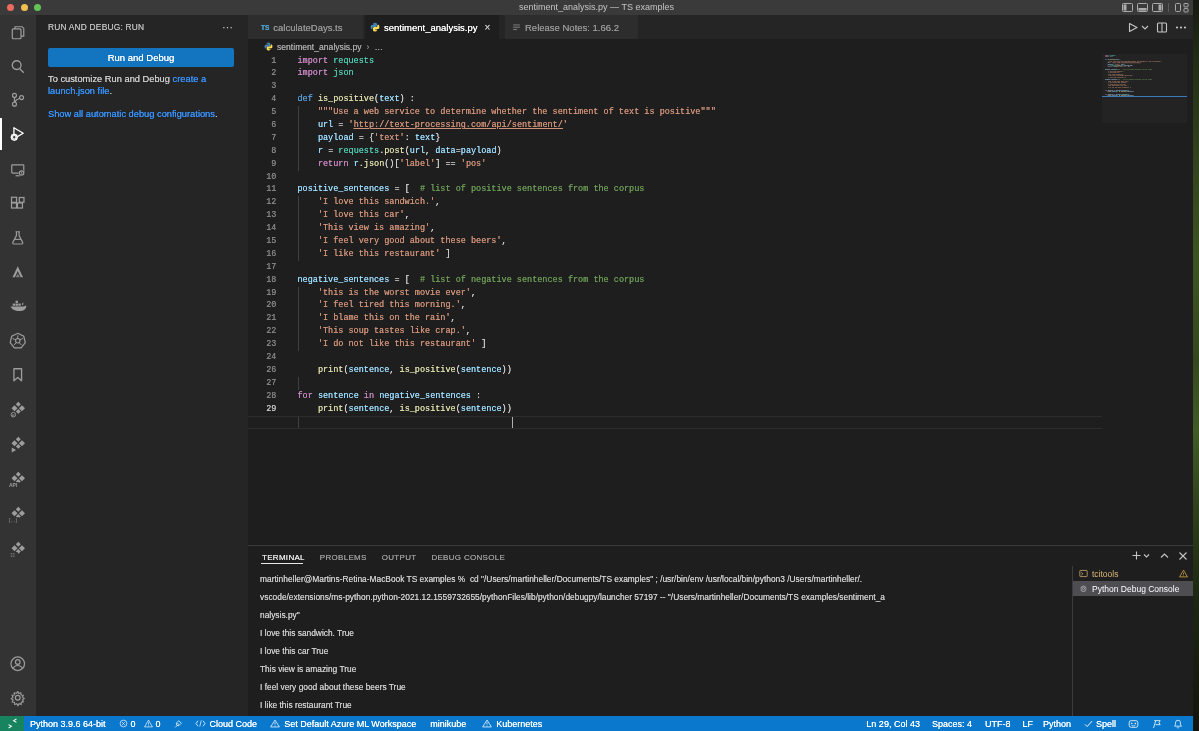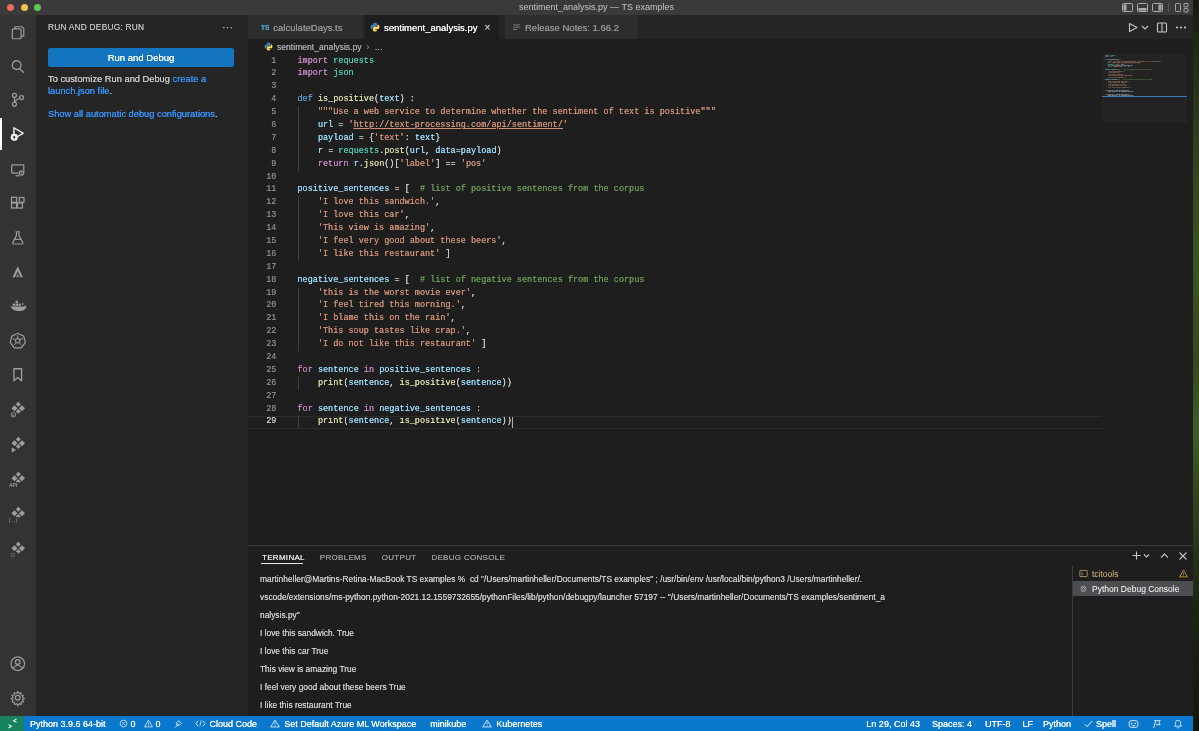--- a/index.html
+++ b/index.html
@@ -295,21 +295,20 @@
 <div class="cl"><span class="ln">15</span><span class="ct">    <span class="s">'I feel very good about these beers'</span><span class="w">,</span></span></div>
 <div class="cl"><span class="ln">16</span><span class="ct">    <span class="s">'I like this restaurant'</span> <span class="w">]</span></span></div>
 <div class="cl"><span class="ln">17</span><span class="ct"></span></div>
 <div class="cl"><span class="ln">18</span><span class="ct"><span class="v">negative_sentences</span> <span class="w">= [</span>  <span class="c"># list of negative sentences from the corpus</span></span></div>
 <div class="cl"><span class="ln">19</span><span class="ct">    <span class="s">'this is the worst movie ever'</span><span class="w">,</span></span></div>
 <div class="cl"><span class="ln">20</span><span class="ct">    <span class="s">'I feel tired this morning.'</span><span class="w">,</span></span></div>
 <div class="cl"><span class="ln">21</span><span class="ct">    <span class="s">'I blame this on the rain'</span><span class="w">,</span></span></div>
 <div class="cl"><span class="ln">22</span><span class="ct">    <span class="s">'This soup tastes like crap.'</span><span class="w">,</span></span></div>
 <div class="cl"><span class="ln">23</span><span class="ct">    <span class="s">'I do not like this restaurant'</span> <span class="w">]</span></span></div>
 <div class="cl"><span class="ln">24</span><span class="ct"></span></div>
-<div class="cl"><span class="ln">25</span><span class="ct"><span class="k">for</span> <span class="v">sentence</span> <span class="k">in</span> <span class="v">positive_sentences</span> <span class="w">:</span></span></div>
 <div class="cl"><span class="ln">26</span><span class="ct">    <span class="y">print</span><span class="w">(</span><span class="v">sentence</span><span class="w">,</span> <span class="y">is_positive</span><span class="w">(</span><span class="v">sentence</span><span class="w">))</span></span></div>
 <div class="cl"><span class="ln">27</span><span class="ct"></span></div>
 <div class="cl"><span class="ln">28</span><span class="ct"><span class="k">for</span> <span class="v">sentence</span> <span class="k">in</span> <span class="v">negative_sentences</span> <span class="w">:</span></span></div>
 <div class="cl"><span class="ln" style="color:#c6c6c6;">29</span><span class="ct">    <span class="y">print</span><span class="w">(</span><span class="v">sentence</span><span class="w">,</span> <span class="y">is_positive</span><span class="w">(</span><span class="v">sentence</span><span class="w">))</span></span></div>
 <div class="ig" style="top:51.6px;height:64.5px;"></div>
 <div class="ig" style="top:141.9px;height:64.5px;"></div>
 <div class="ig" style="top:232.2px;height:64.5px;"></div>
 <div class="ig" style="top:322.5px;height:12.9px;"></div>
 <div class="ig" style="top:361.2px;height:12.9px;"></div>
 <div class="abs" style="left:0;top:361.2px;width:854px;height:1px;background:#2c2c2c;"></div>

